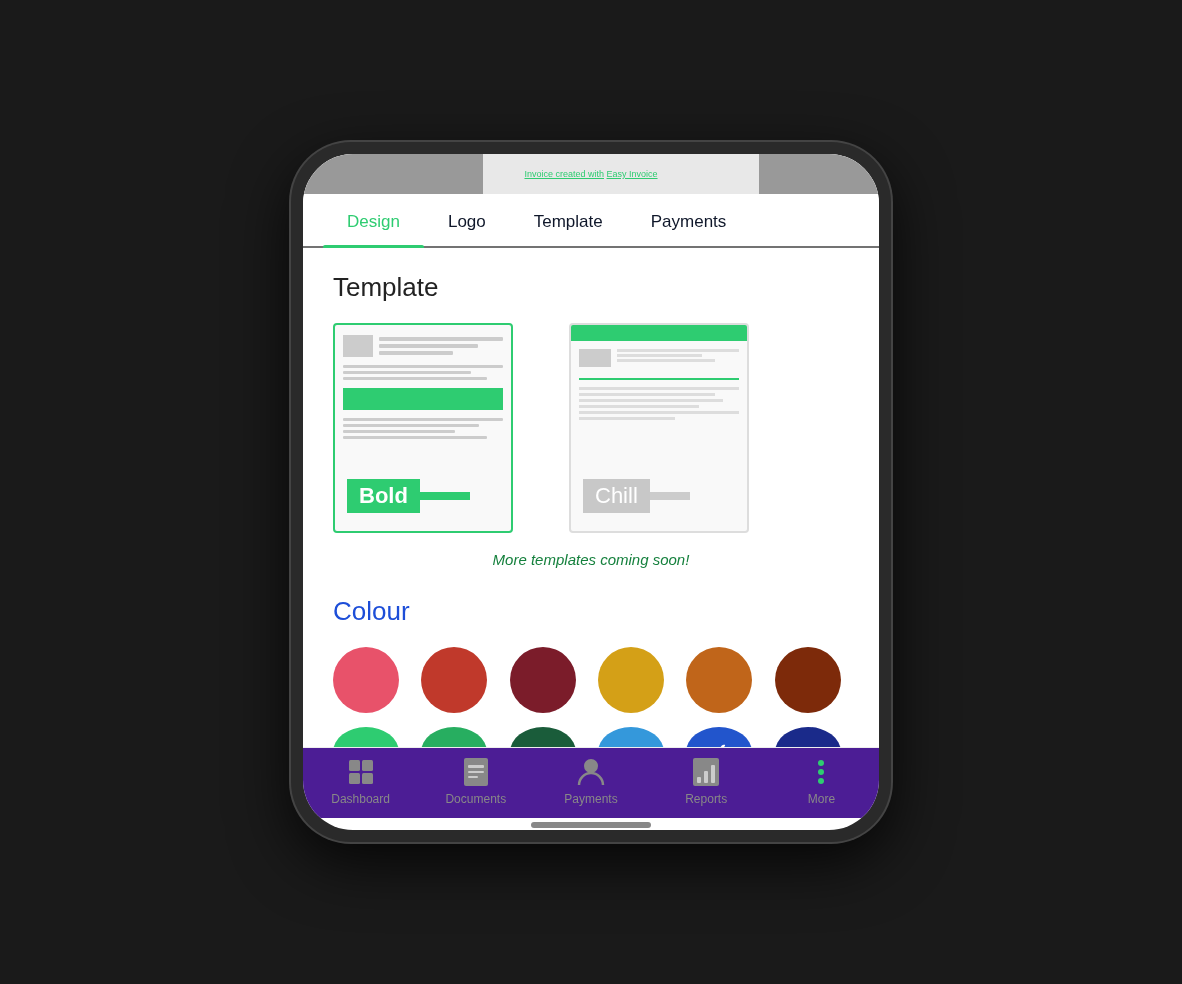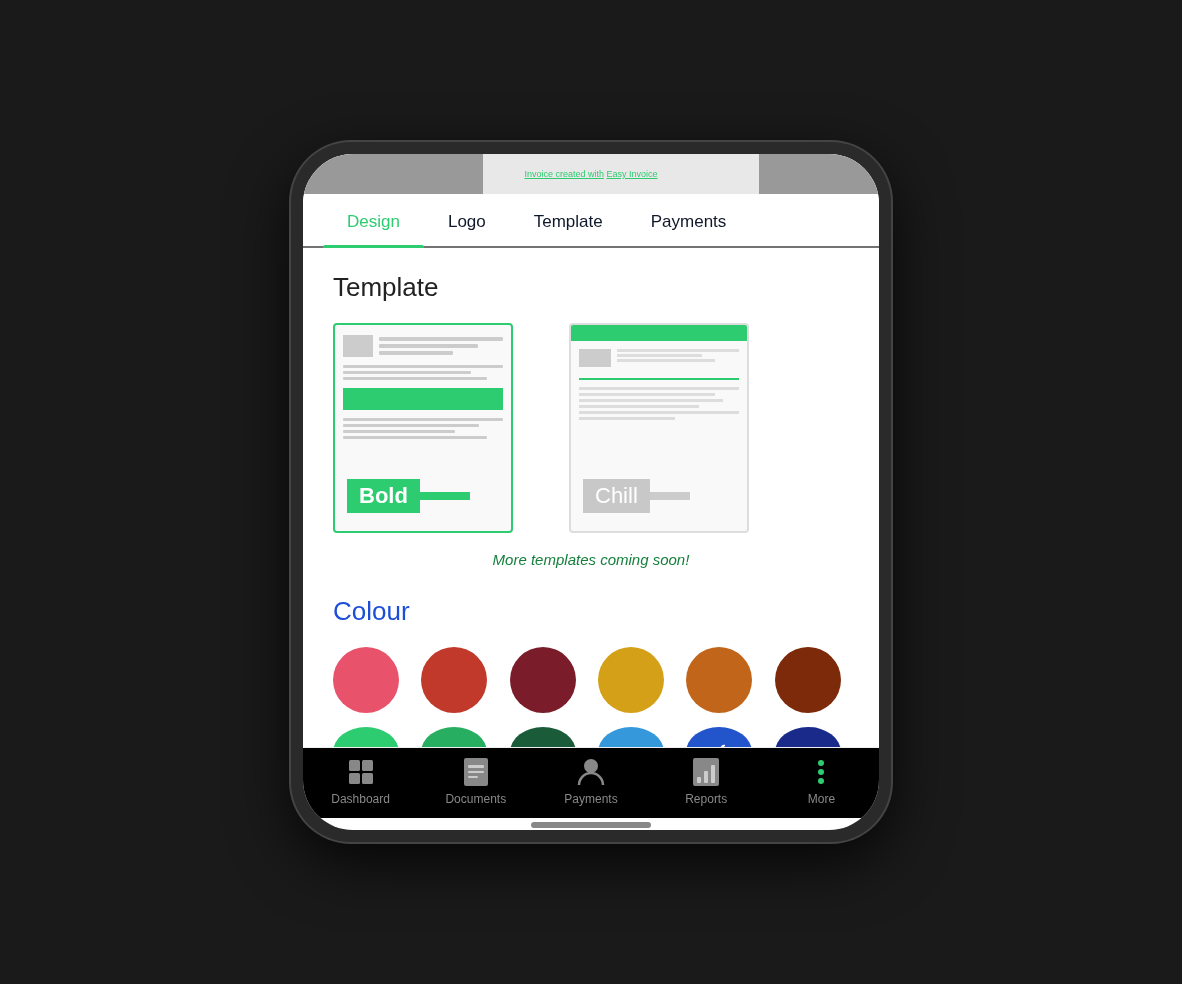--- a/index.html
+++ b/index.html
@@ -299,21 +299,21 @@
       height: 50px;
     }
     .color-circle .checkmark {
       color: white;
       font-size: 22px;
       font-weight: bold;
     }
     
     .bottom-nav {
       display: flex;
-      background: #000000;
+      background: #4c1d95;
       border-top: 1px solid #eee;
       padding: 8px 0 12px;
     }
     .nav-item {
       flex: 1;
       display: flex;
       flex-direction: column;
       align-items: center;
       gap: 4px;
       cursor: pointer;

